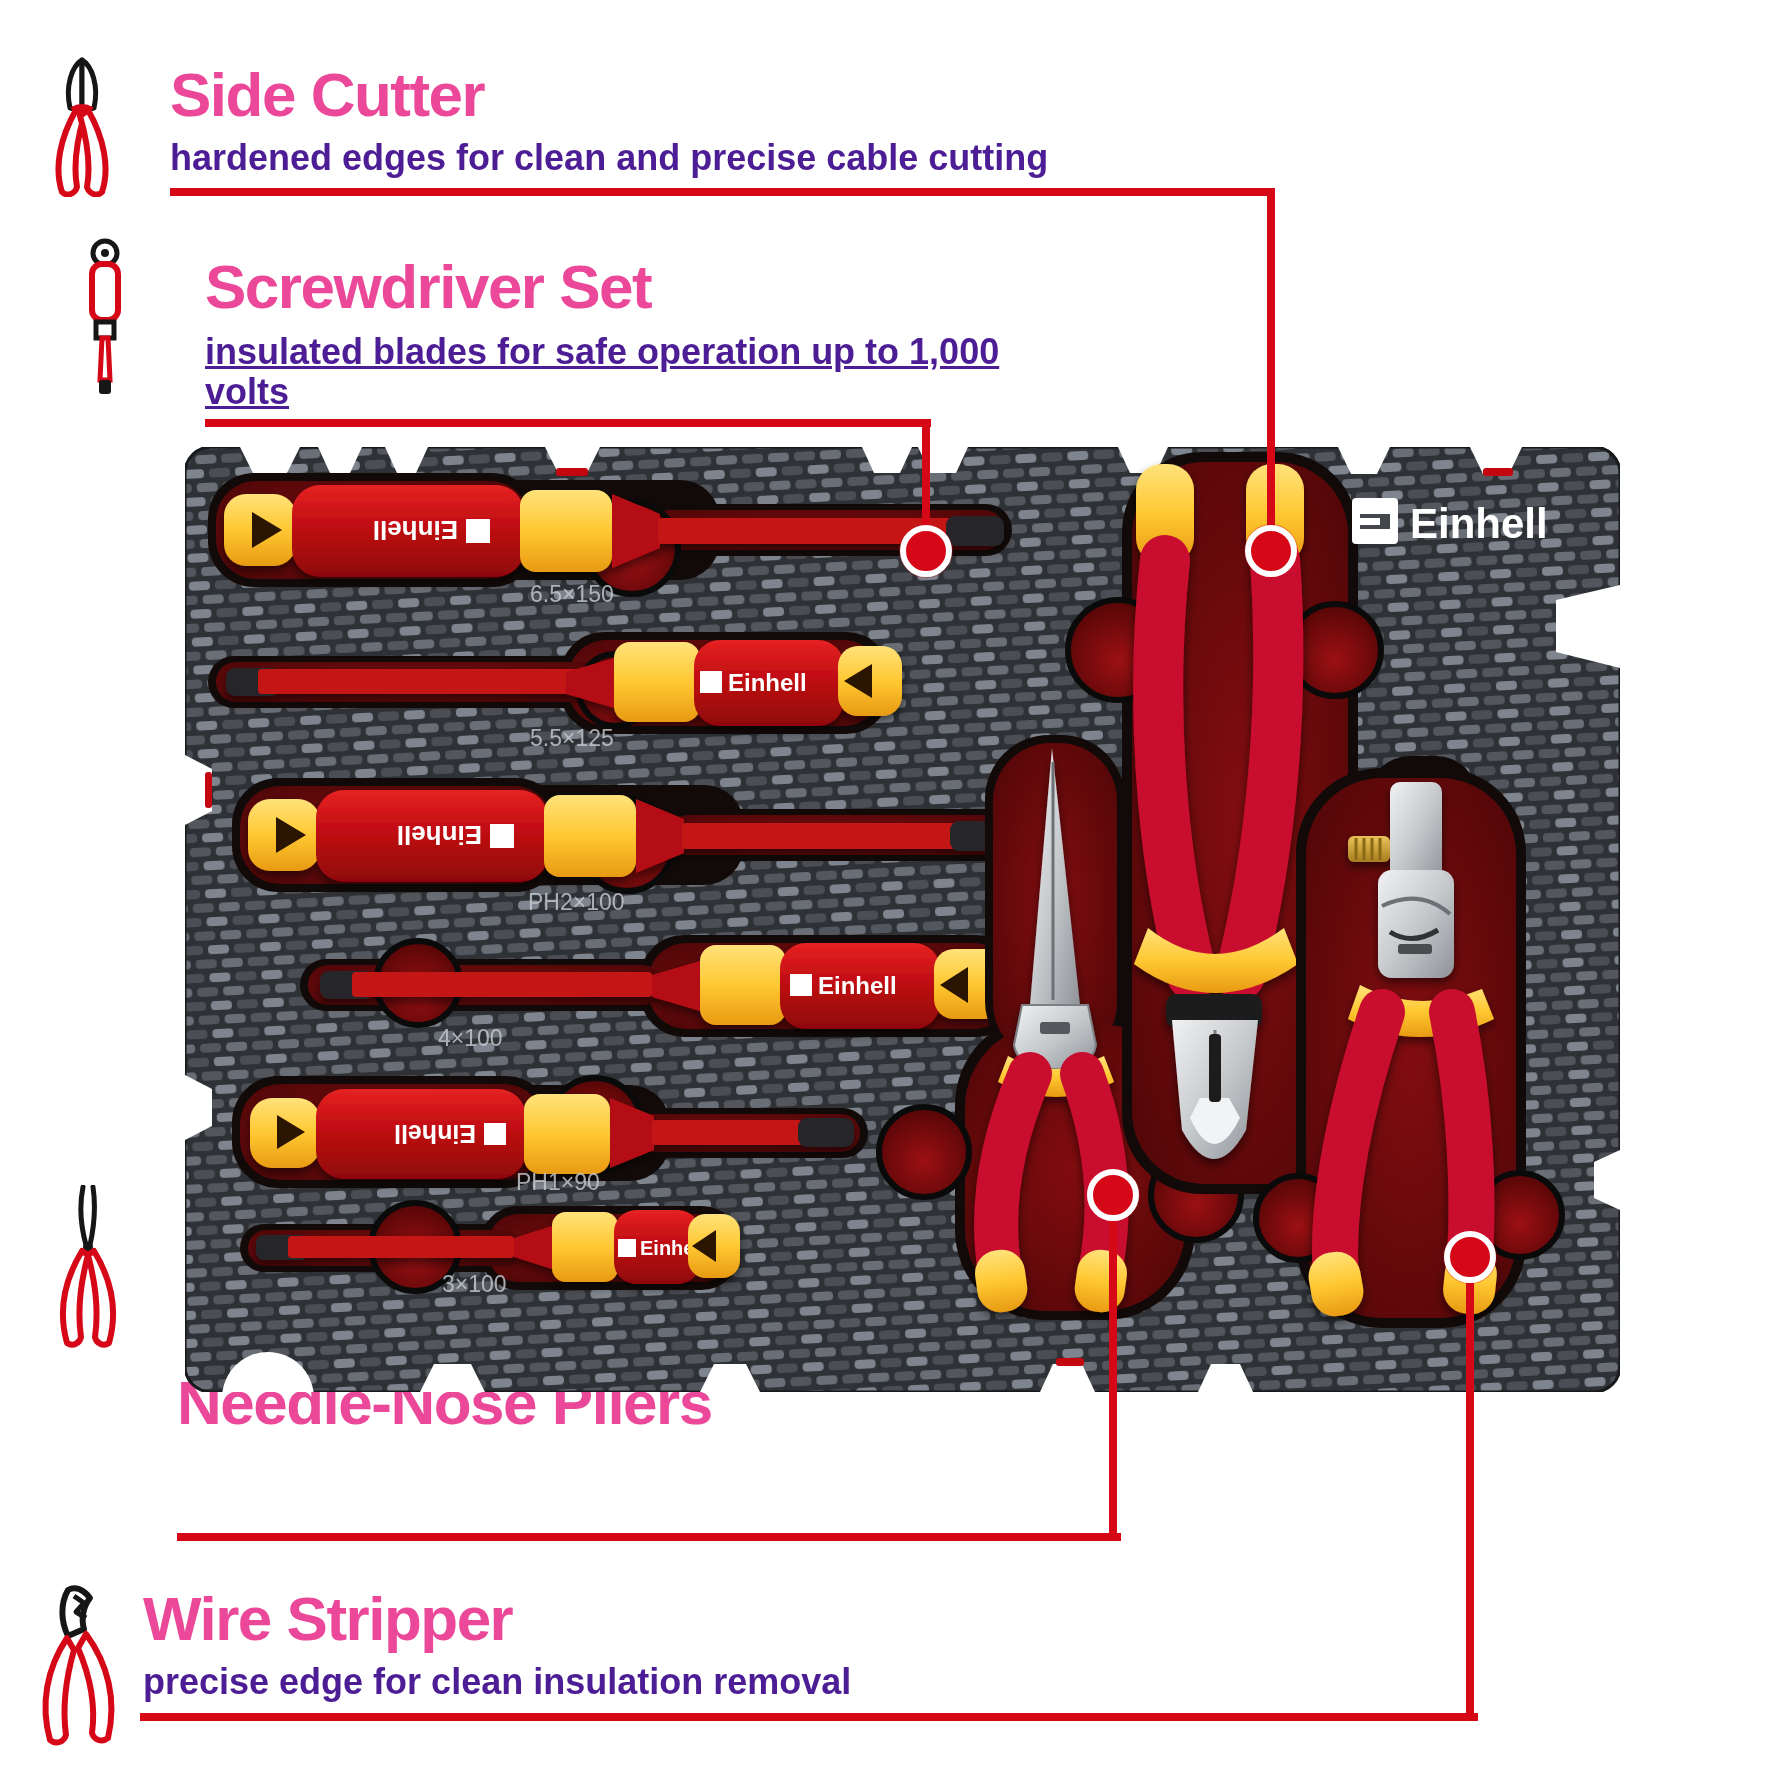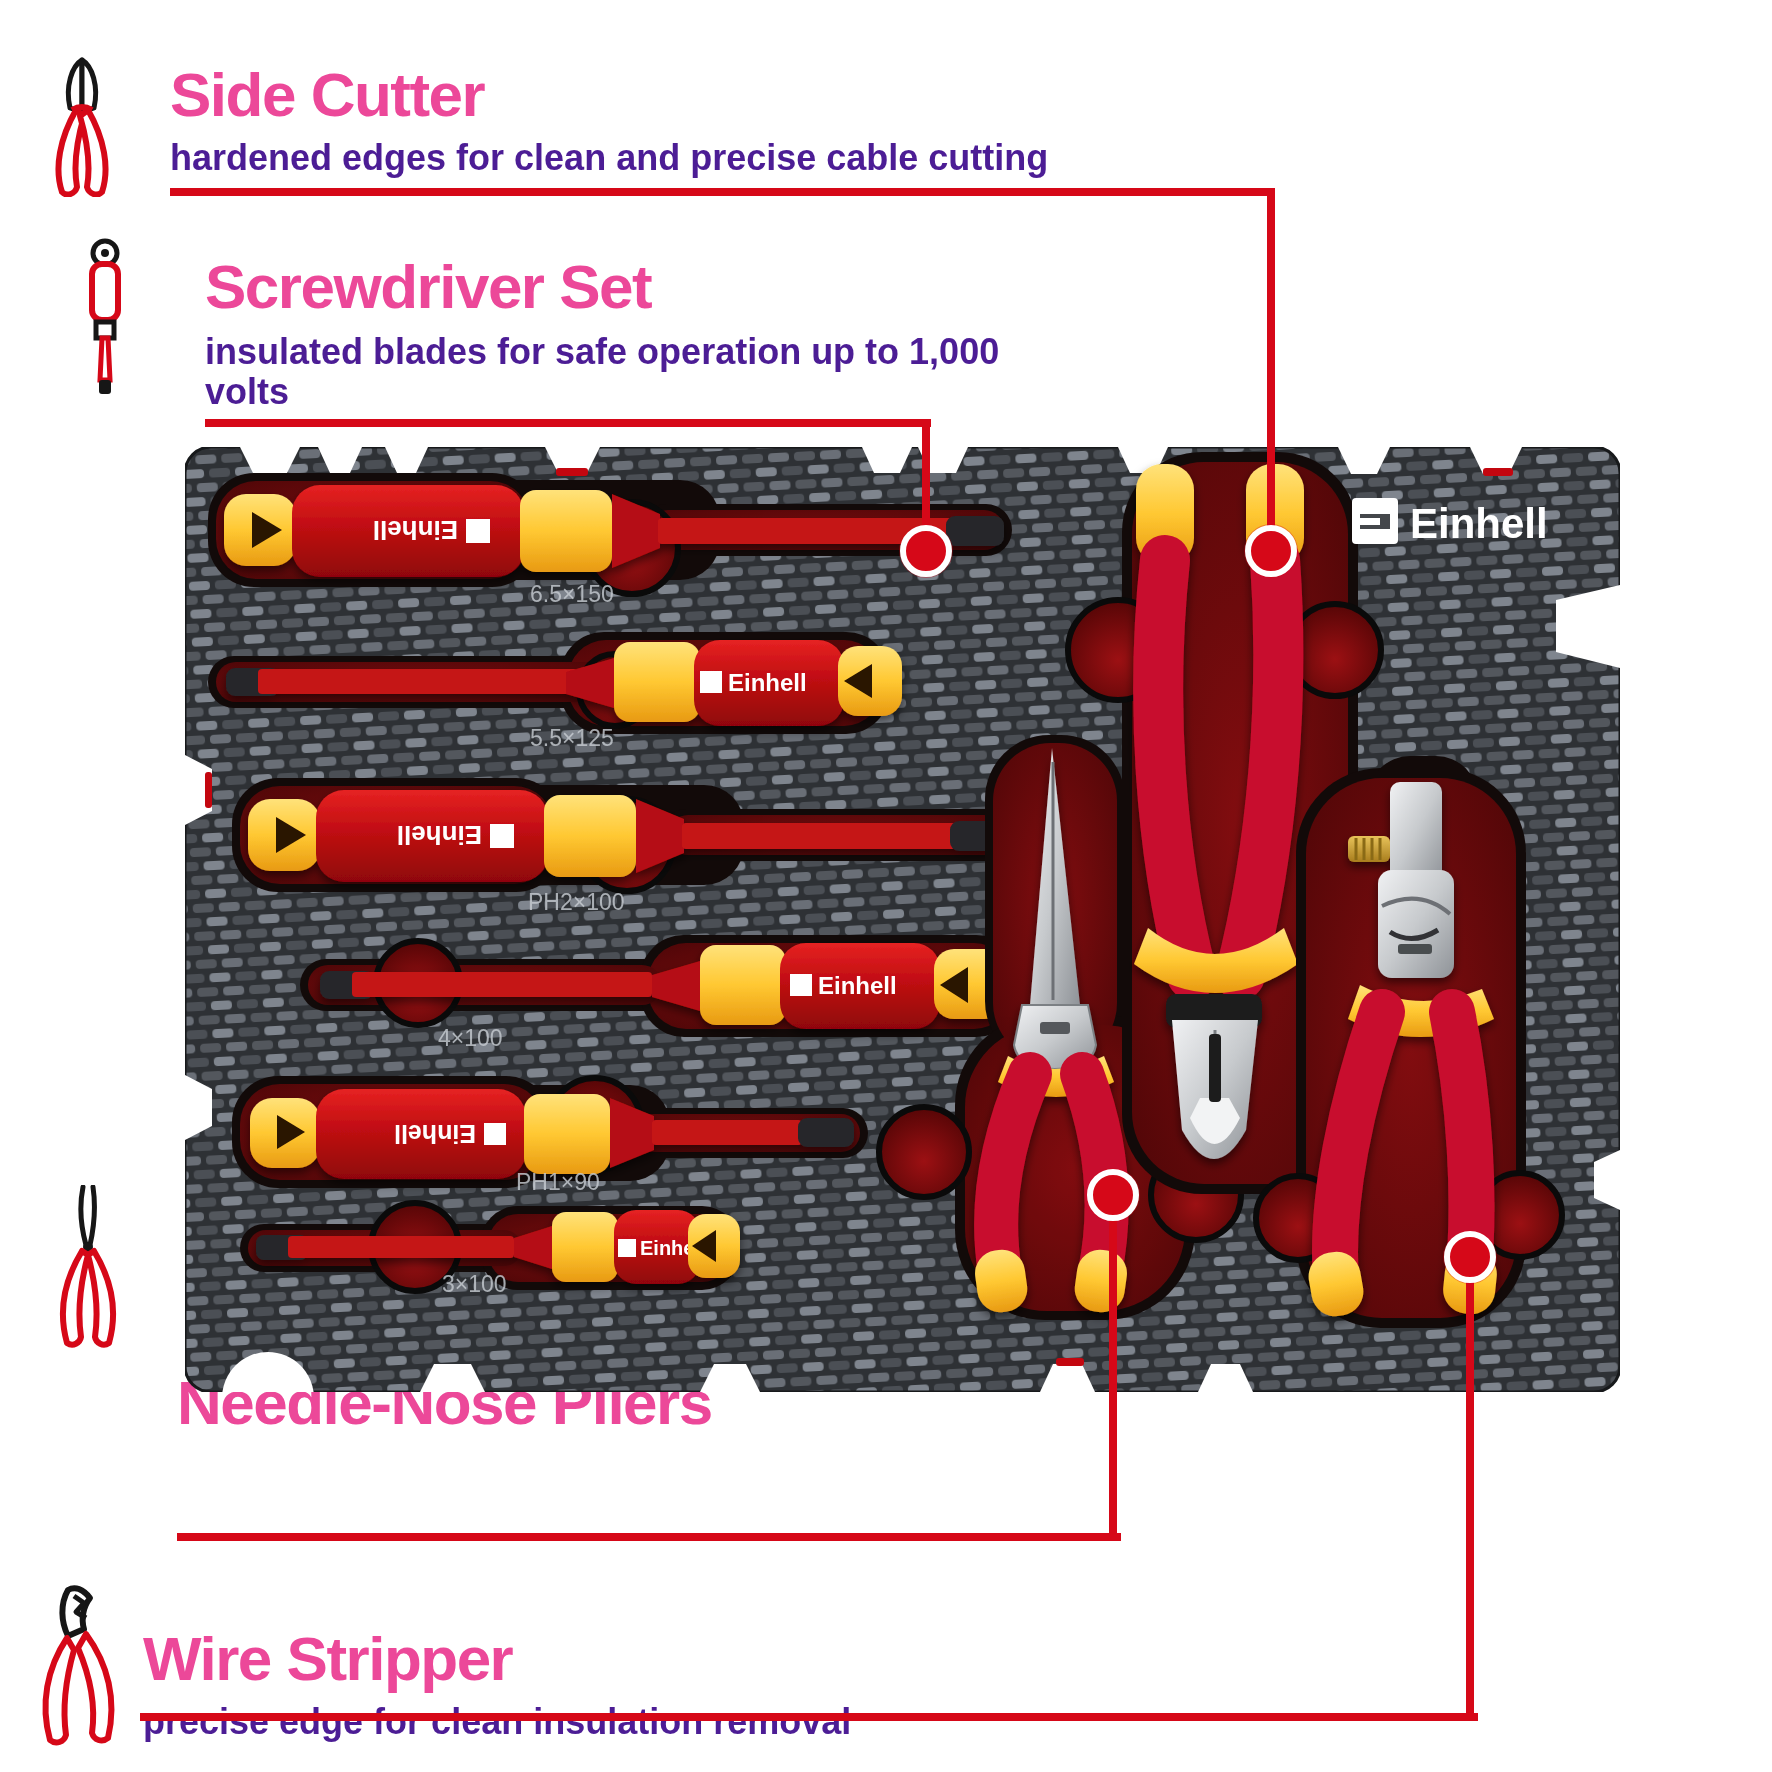--- a/index.html
+++ b/index.html
@@ -61,28 +61,28 @@
   </svg>
 </div>
 
 <div class="abs" style="left:170px;top:64px;">
   <div class="title">Side Cutter</div>
   <div class="subtitle" style="margin-top:12px;">hardened edges for clean and precise cable cutting</div>
 </div>
 
 <div class="abs" style="left:205px;top:256px;">
   <div class="title">Screwdriver Set</div>
-  <div class="subtitle wrap" style="margin-top:14px;">insulated blades for safe operation up to 1,000 volts</div>
+  <div class="subtitle wrap" style="margin-top:14px;text-decoration:underline;">insulated blades for safe operation up to 1,000 volts</div>
 </div>
 
 <div class="abs" style="left:177px;top:1372px;">
   <div class="title">Needle-Nose Pliers</div>
 </div>
 
-<div class="abs" style="left:143px;top:1628px;">
+<div class="abs" style="left:143px;top:1588px;">
   <div class="title">Wire Stripper</div>
   <div class="subtitle" style="margin-top:12px;text-align:right;">precise edge for clean insulation removal</div>
 </div>
 
 <svg class="tray-svg" viewBox="185 447 1435 945">
   <defs>
     <pattern id="weave" width="52" height="28" patternUnits="userSpaceOnUse" patternTransform="rotate(-3)">
       <rect width="52" height="28" fill="#2e3135"></rect>
       <rect x="2" y="3" width="21" height="9" rx="4" fill="#7f858e"></rect>
       <rect x="28" y="3" width="21" height="9" rx="4" fill="#4b4f55"></rect>

